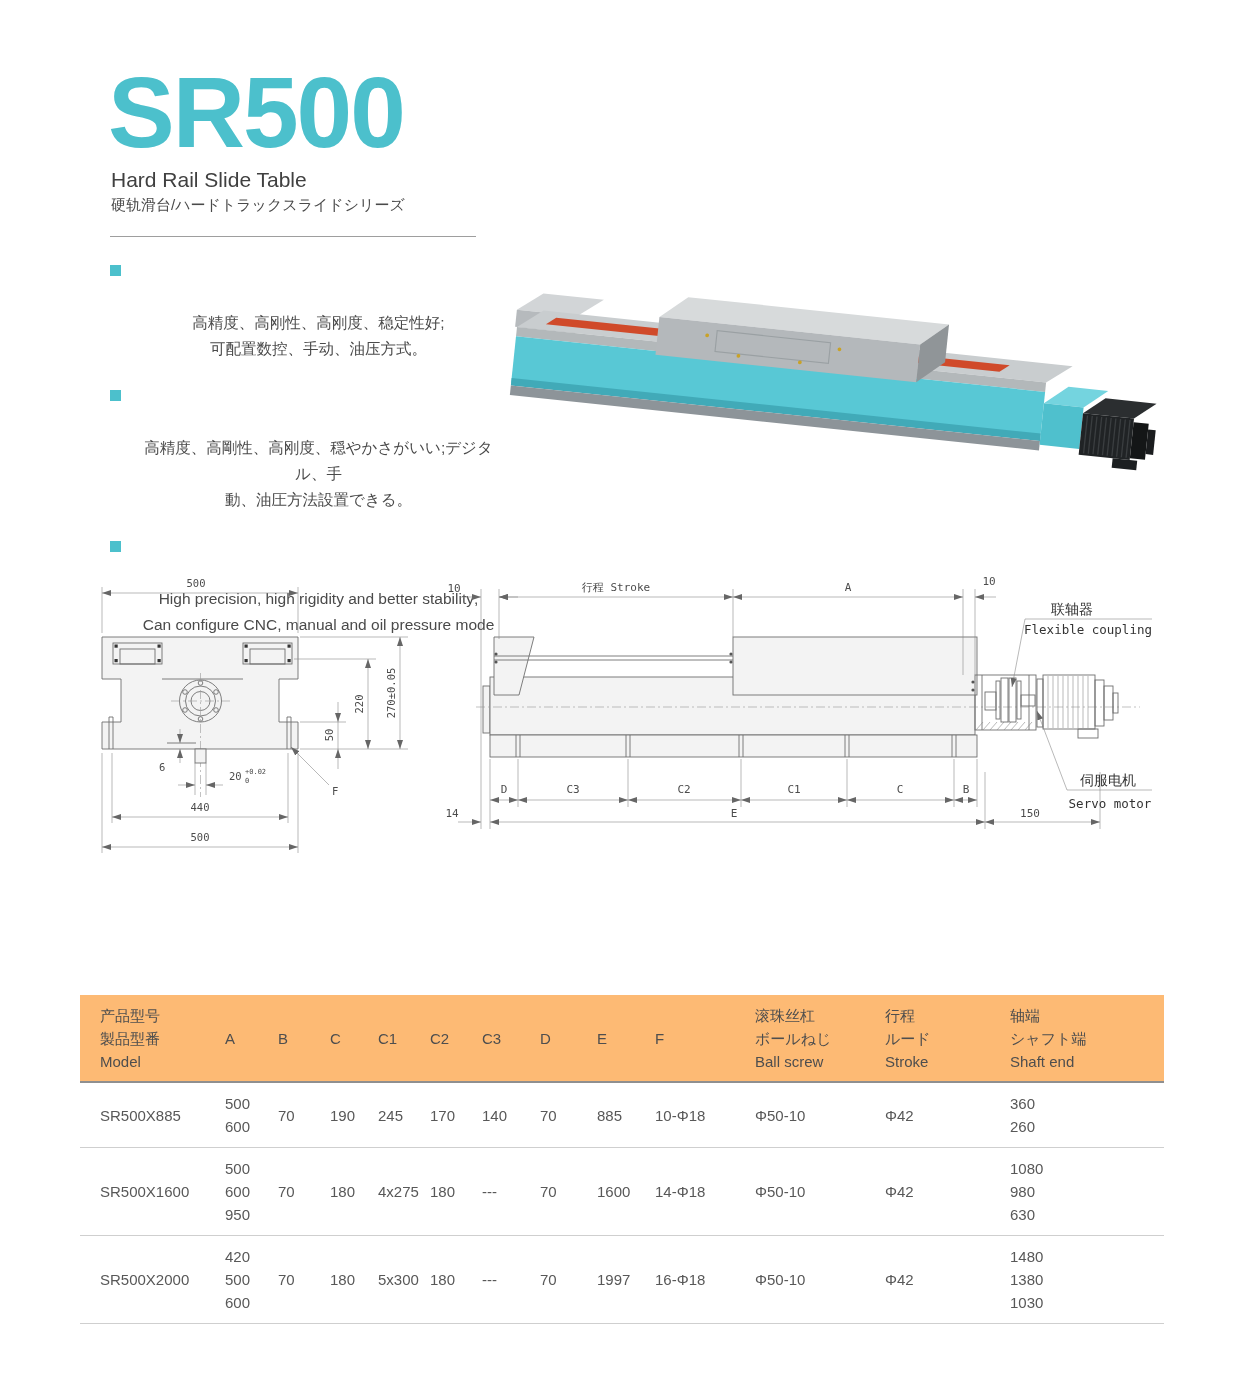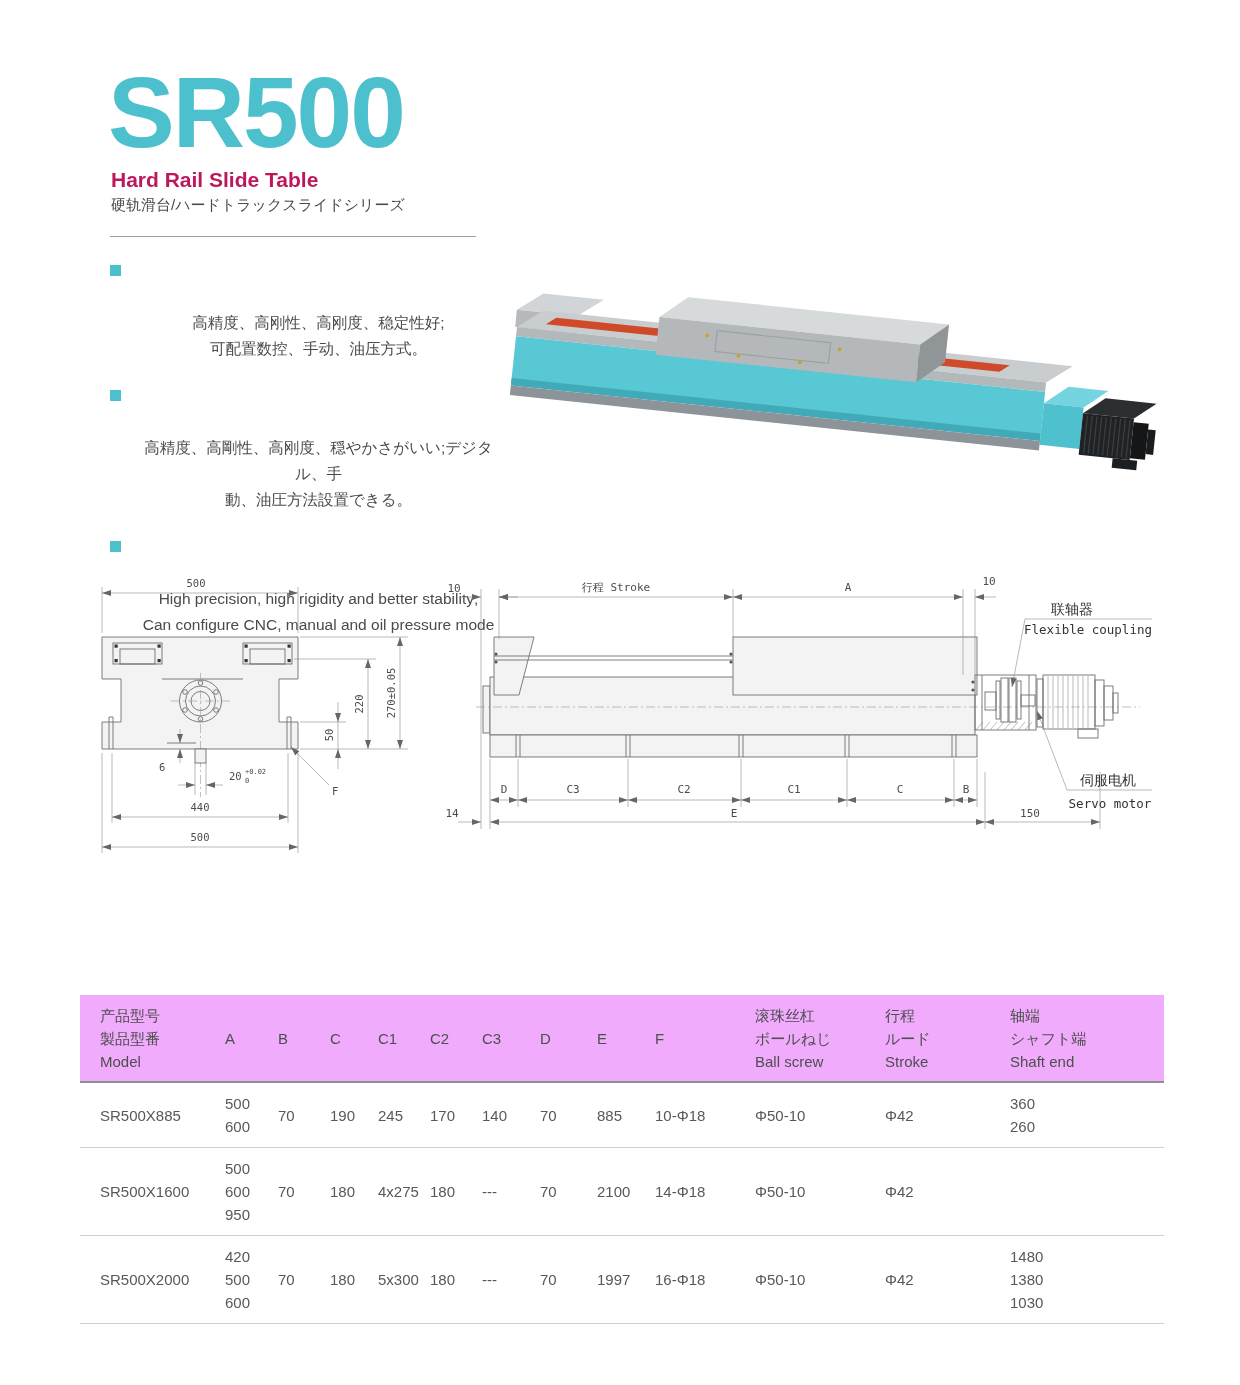--- a/index.html
+++ b/index.html
@@ -1,21 +1,21 @@
 <!DOCTYPE html>
 <html><head>
 <meta charset="utf-8">
 <style>
   html,body{margin:0;padding:0;background:#fff;}
   .page{position:relative;width:1240px;height:1372px;background:#ffffff;overflow:hidden;
         font-family:"Liberation Sans","DejaVu Sans",sans-serif;color:#4a4a4a;margin-top:32px;}
   
   .title{position:absolute;left:108px;top:30px;font-size:100px;font-weight:bold;
          color:#4CC0CC;letter-spacing:-2px;line-height:1;}
-  .subtitle-en{position:absolute;left:111px;top:136px;font-size:21px;font-weight:bold;color:#be185d;}
+  .subtitle-en{position:absolute;left:111px;top:136px;font-size:21px;font-weight:normal;color:#404040;}
   .subtitle-cjk{position:absolute;left:111px;top:164px;font-size:15px;color:#4a4a4a;}
   .divider{position:absolute;left:110px;top:204px;width:366px;height:1px;background:#9e9e9e;}
   
   .features{position:absolute;left:110px;top:226px;width:390px;}
   .feature{position:relative;padding-left:27px;margin-bottom:21px;font-size:15.5px;
            line-height:26px;color:#4a4a4a;white-space:pre-line;text-align:center;}
   .feature .bullet{position:absolute;left:0;top:7px;width:11px;height:11px;background:#4CC0CC;}
   
   .render-wrap{position:absolute;left:503px;top:230px;width:690px;height:212px;}
   .ldraw-wrap{position:absolute;left:83px;top:535px;width:360px;height:312px;}
@@ -27,21 +27,21 @@
   .callcn{font-family:"DejaVu Sans","Liberation Sans",sans-serif;font-size:14px;fill:#333;}
   .callen{font-family:"DejaVu Sans Mono",monospace;font-size:12.5px;fill:#333;}
   .thin{stroke:#8a8a8a;stroke-width:0.6;fill:none;}
   .edge{stroke:#6f6f6f;stroke-width:0.9;fill:none;}
   .fill{fill:#f3f3f3;stroke:#6f6f6f;stroke-width:0.9;}
   .dash{stroke:#999;stroke-width:0.6;fill:none;stroke-dasharray:9 3 2 3;}
   
   .spec-table{position:absolute;left:80px;top:963px;width:1084px;font-size:15px;color:#585858;}
   .t-head,.t-row{display:grid;align-items:center;
      grid-template-columns:145px 53px 52px 48px 52px 52px 58px 57px 58px 100px 130px 125px 1fr;}
-  .t-head{background:#f0abfc;min-height:86px;border-bottom:2px solid #8f8f8f;color:#4e4e4e;}
+  .t-head{background:#fdba74;min-height:86px;border-bottom:2px solid #8f8f8f;color:#4e4e4e;}
   .t-row{border-bottom:1px solid #cfcfcf;padding:9px 0;min-height:44px;}
   .cell,.th{white-space:pre-line;line-height:23px;text-align:left;}
   .c-model{padding-left:20px;}
 </style>
 </head>
 <body>
 
 <div class="page">
 
   <div class="title">SR500</div>
@@ -387,24 +387,27 @@
       <div class="cell c-model">SR500X1600</div>
       <div class="cell">500
 600
 950</div>
       <div class="cell">70</div>
       <div class="cell">180</div>
       <div class="cell">4x275</div>
       <div class="cell">180</div>
       <div class="cell">---</div>
       <div class="cell">70</div>
-      <div class="cell">2100</div>
+      <div class="cell">1600</div>
       <div class="cell">14-Φ18</div>
       <div class="cell">Φ50-10</div>
       <div class="cell">Φ42</div>
+      <div class="cell">1080
+980
+630</div>
     </div>
     <div class="t-row">
       <div class="cell c-model">SR500X2000</div>
       <div class="cell">420
 500
 600</div>
       <div class="cell">70</div>
       <div class="cell">180</div>
       <div class="cell">5x300</div>
       <div class="cell">180</div>

